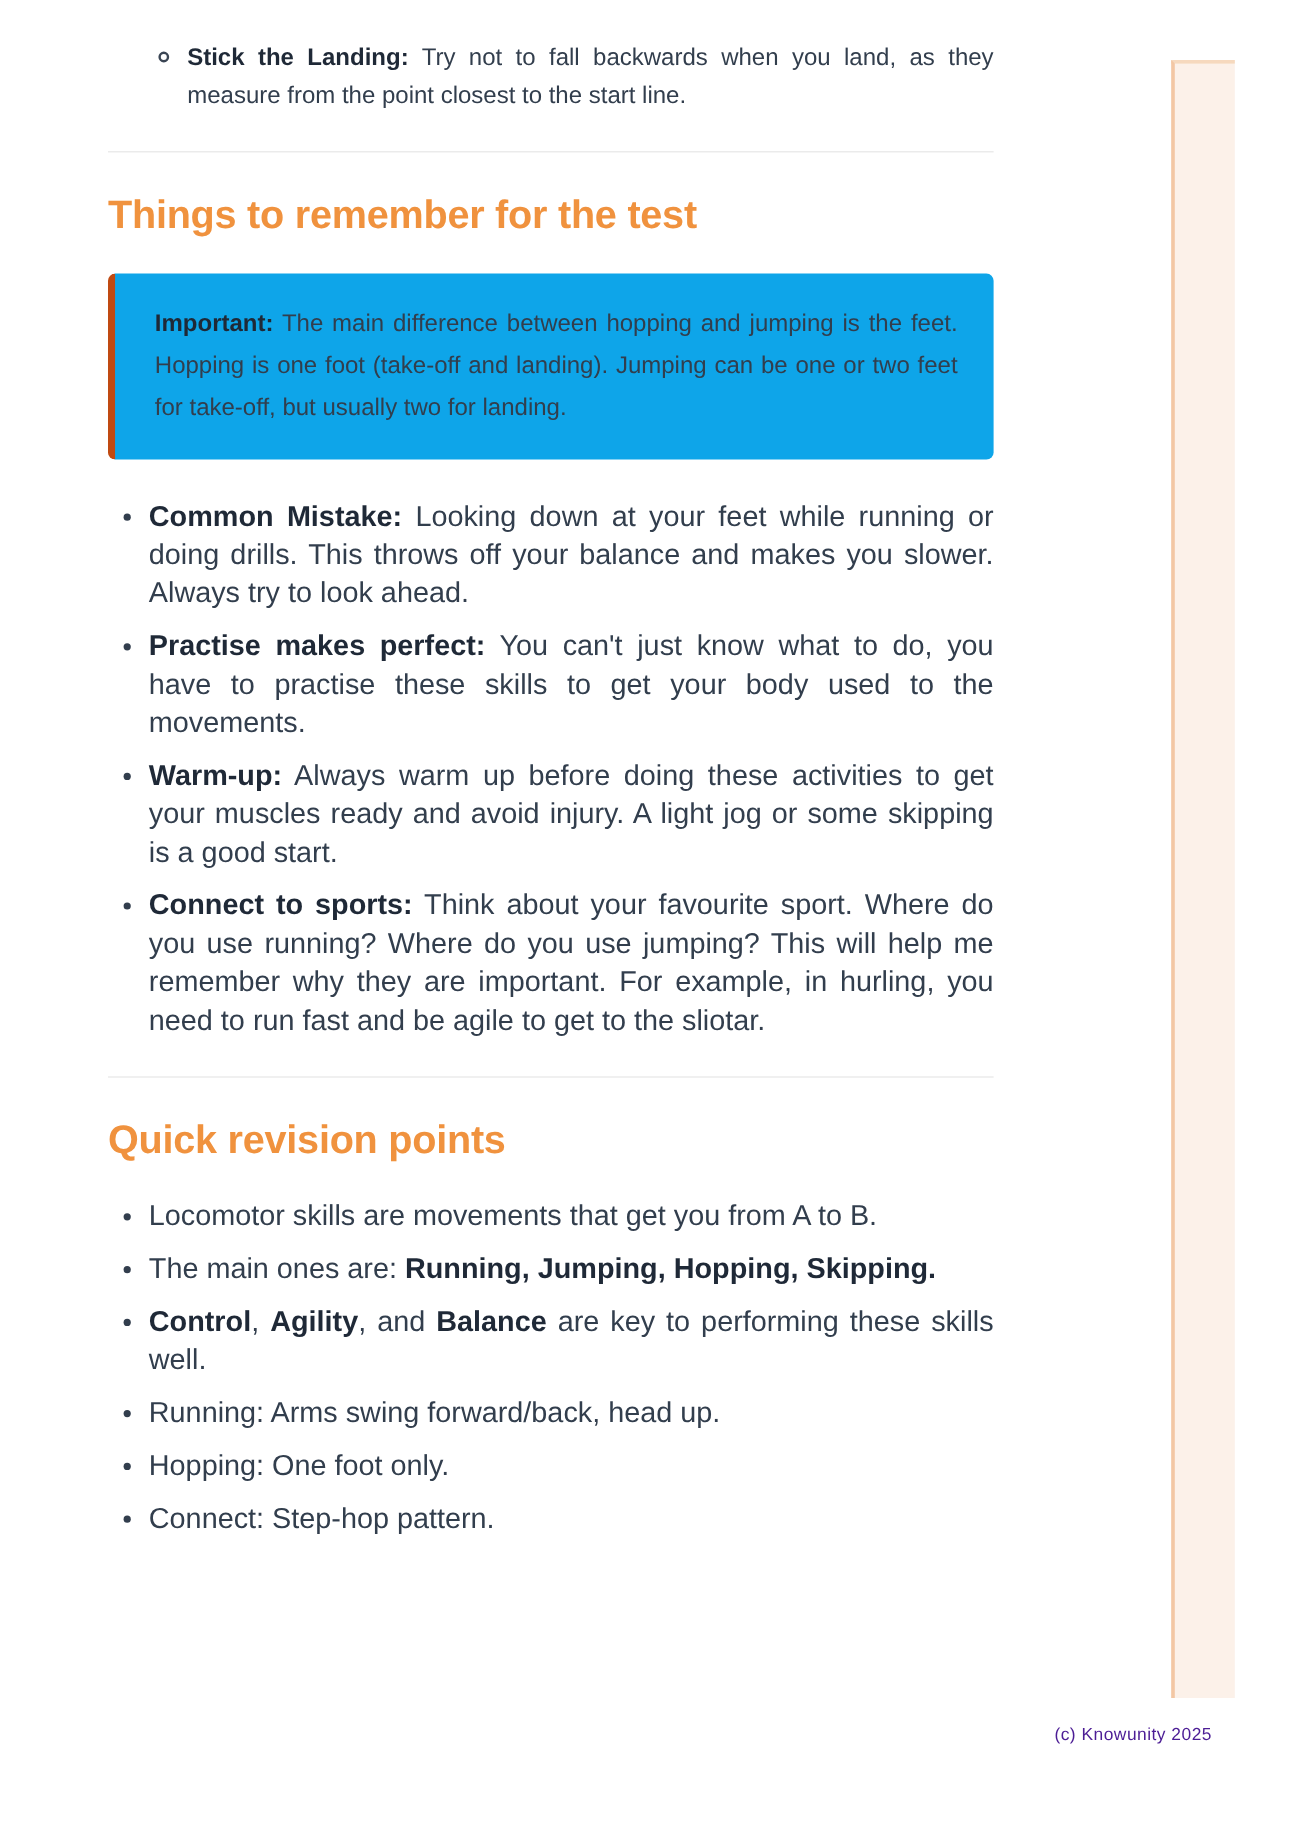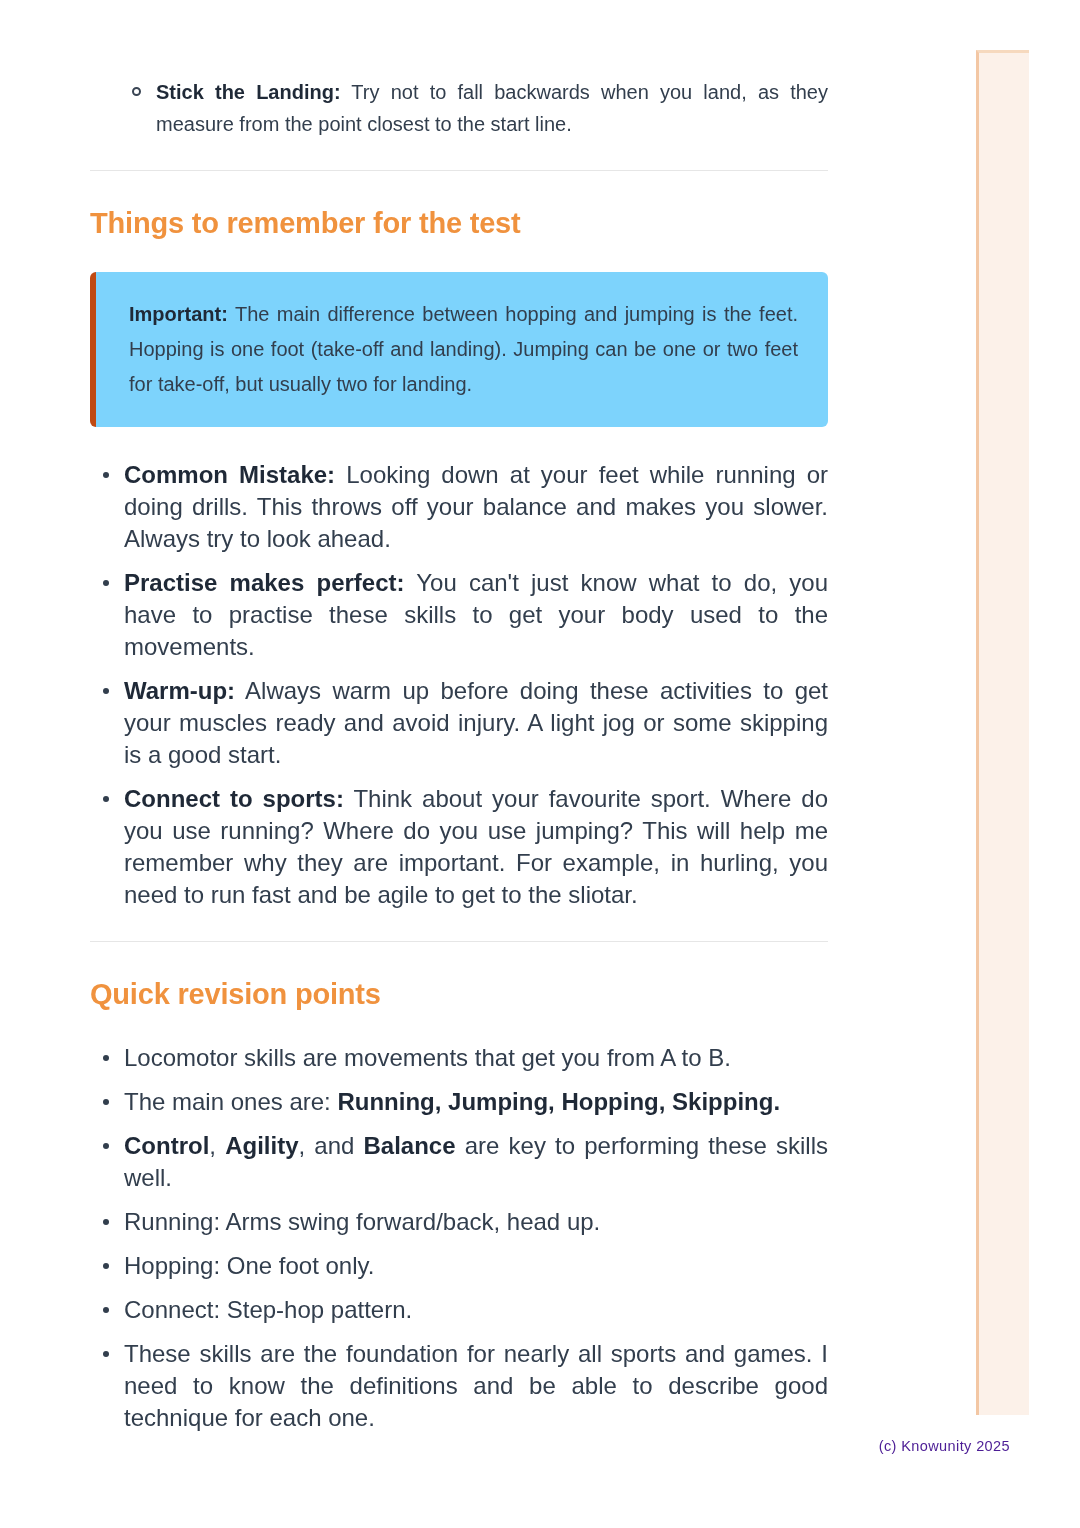--- a/index.html
+++ b/index.html
@@ -1,35 +1,35 @@
 <!DOCTYPE html>
 <html><head>
 <meta charset="utf-8">
 <style>
   html, body { margin:0; padding:0; background:#ffffff; }
   body { width:1080px; height:1528px; position:relative; font-family:"Liberation Sans", sans-serif; }
 
   .page { position:relative; width:1080px; height:1528px; background:#ffffff; overflow:hidden; }
 
-  .content { position:absolute; left:90px; top:16px; width:738px; padding-top:60px; }
+  .content { position:absolute; left:90px; top:0; width:738px; padding-top:32px; }
 
   
   .sublist { list-style:none; margin:0; padding:0; }
   .sublist li { position:relative; padding-left:66px; font-size:20px; line-height:32px;
                 color:#323E4D; text-align:justify; }
   .sublist li::before { content:""; position:absolute; left:42px; top:11px; width:9px; height:9px;
                         border:2px solid #3A4554; border-radius:50%; background:transparent;
                         box-sizing:border-box; }
 
   .divider { border:none; border-top:1px solid #E6E6E6; margin:30px 0 0 0; height:0; }
 
-  h2.heading { margin:36px 0 0 0; font-size:29px; line-height:32px; font-weight:700;
+  h2.heading { margin:36px 0 0 0; font-size:33px; line-height:32px; font-weight:700;
                color:#F0923E; letter-spacing:-0.2px; }
 
-  .callout { margin-top:33px; background:#7dd3fc; border-left:6px solid #C04A12;
+  .callout { margin-top:33px; background:#0ea5e9; border-left:6px solid #C04A12;
              border-radius:6px; padding:25px 30px 25px 33px; box-sizing:border-box; }
   .callout p { margin:0; font-size:20px; line-height:35px; color:#323E4D; text-align:justify; }
 
   .bullets { list-style:none; margin:32px 0 0 0; padding:0; }
   .bullets li { position:relative; padding-left:34px; margin-bottom:12px; font-size:24px;
                 line-height:32px; color:#323E4D; text-align:justify; }
   .bullets li::before { content:""; position:absolute; left:13px; top:13px; width:6px; height:6px;
                         border-radius:50%; background:#323E4D; }
 
   .seg-b { font-weight:700; color:#1F2937; }
@@ -71,21 +71,20 @@
 
     <h2 class="heading">Quick revision points</h2>
 
     <ul class="bullets">
       <li><span>Locomotor skills are movements that get you from A to B.</span></li>
       <li><span>The main ones are: </span><span class="seg-b">Running, Jumping, Hopping, Skipping.</span></li>
       <li><span class="seg-b">Control</span><span>, </span><span class="seg-b">Agility</span><span>, and </span><span class="seg-b">Balance</span><span> are key to performing these skills well.</span></li>
       <li><span>Running: Arms swing forward/back, head up.</span></li>
       <li><span>Hopping: One foot only.</span></li>
       <li><span>Connect: Step-hop pattern.</span></li>
-      <li><span>These skills are the foundation for nearly all sports and games. I need to know the definitions and be able to describe good technique for each one.</span></li>
     </ul>
 
   </div>
 
   <div class="side-bar"></div>
 
   <div class="footer">(c) Knowunity 2025</div>
 
 </div>
 

